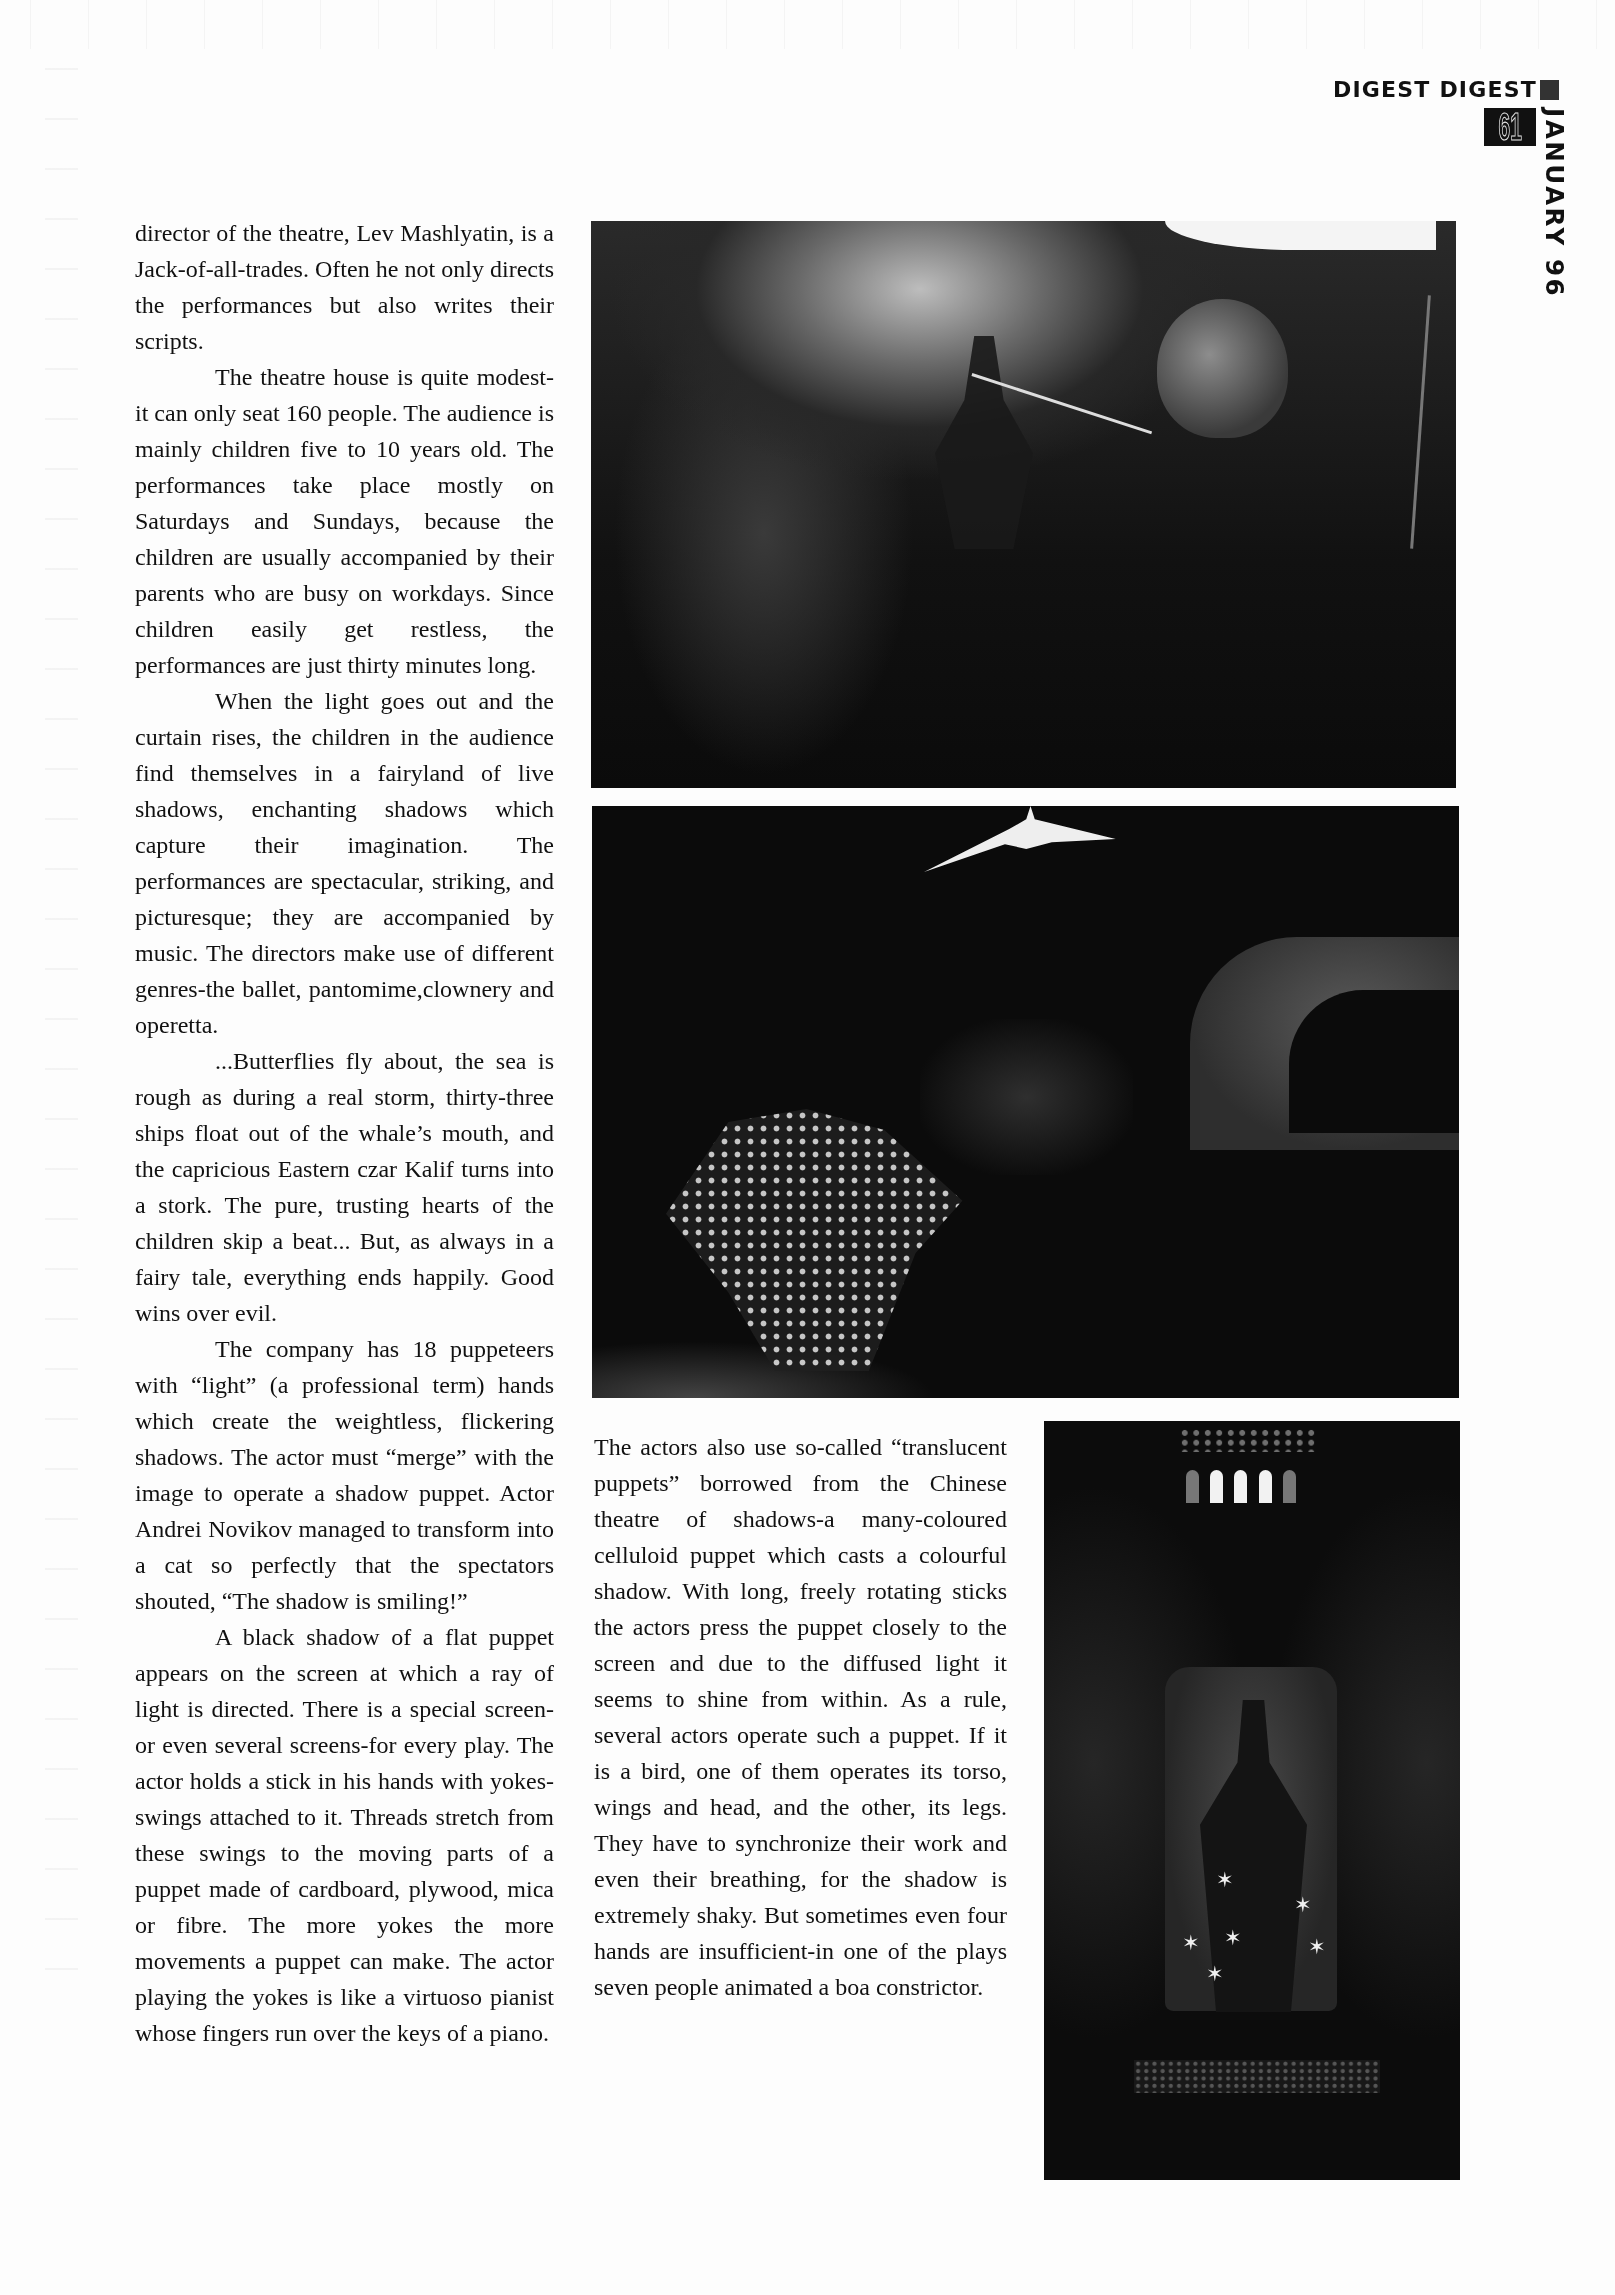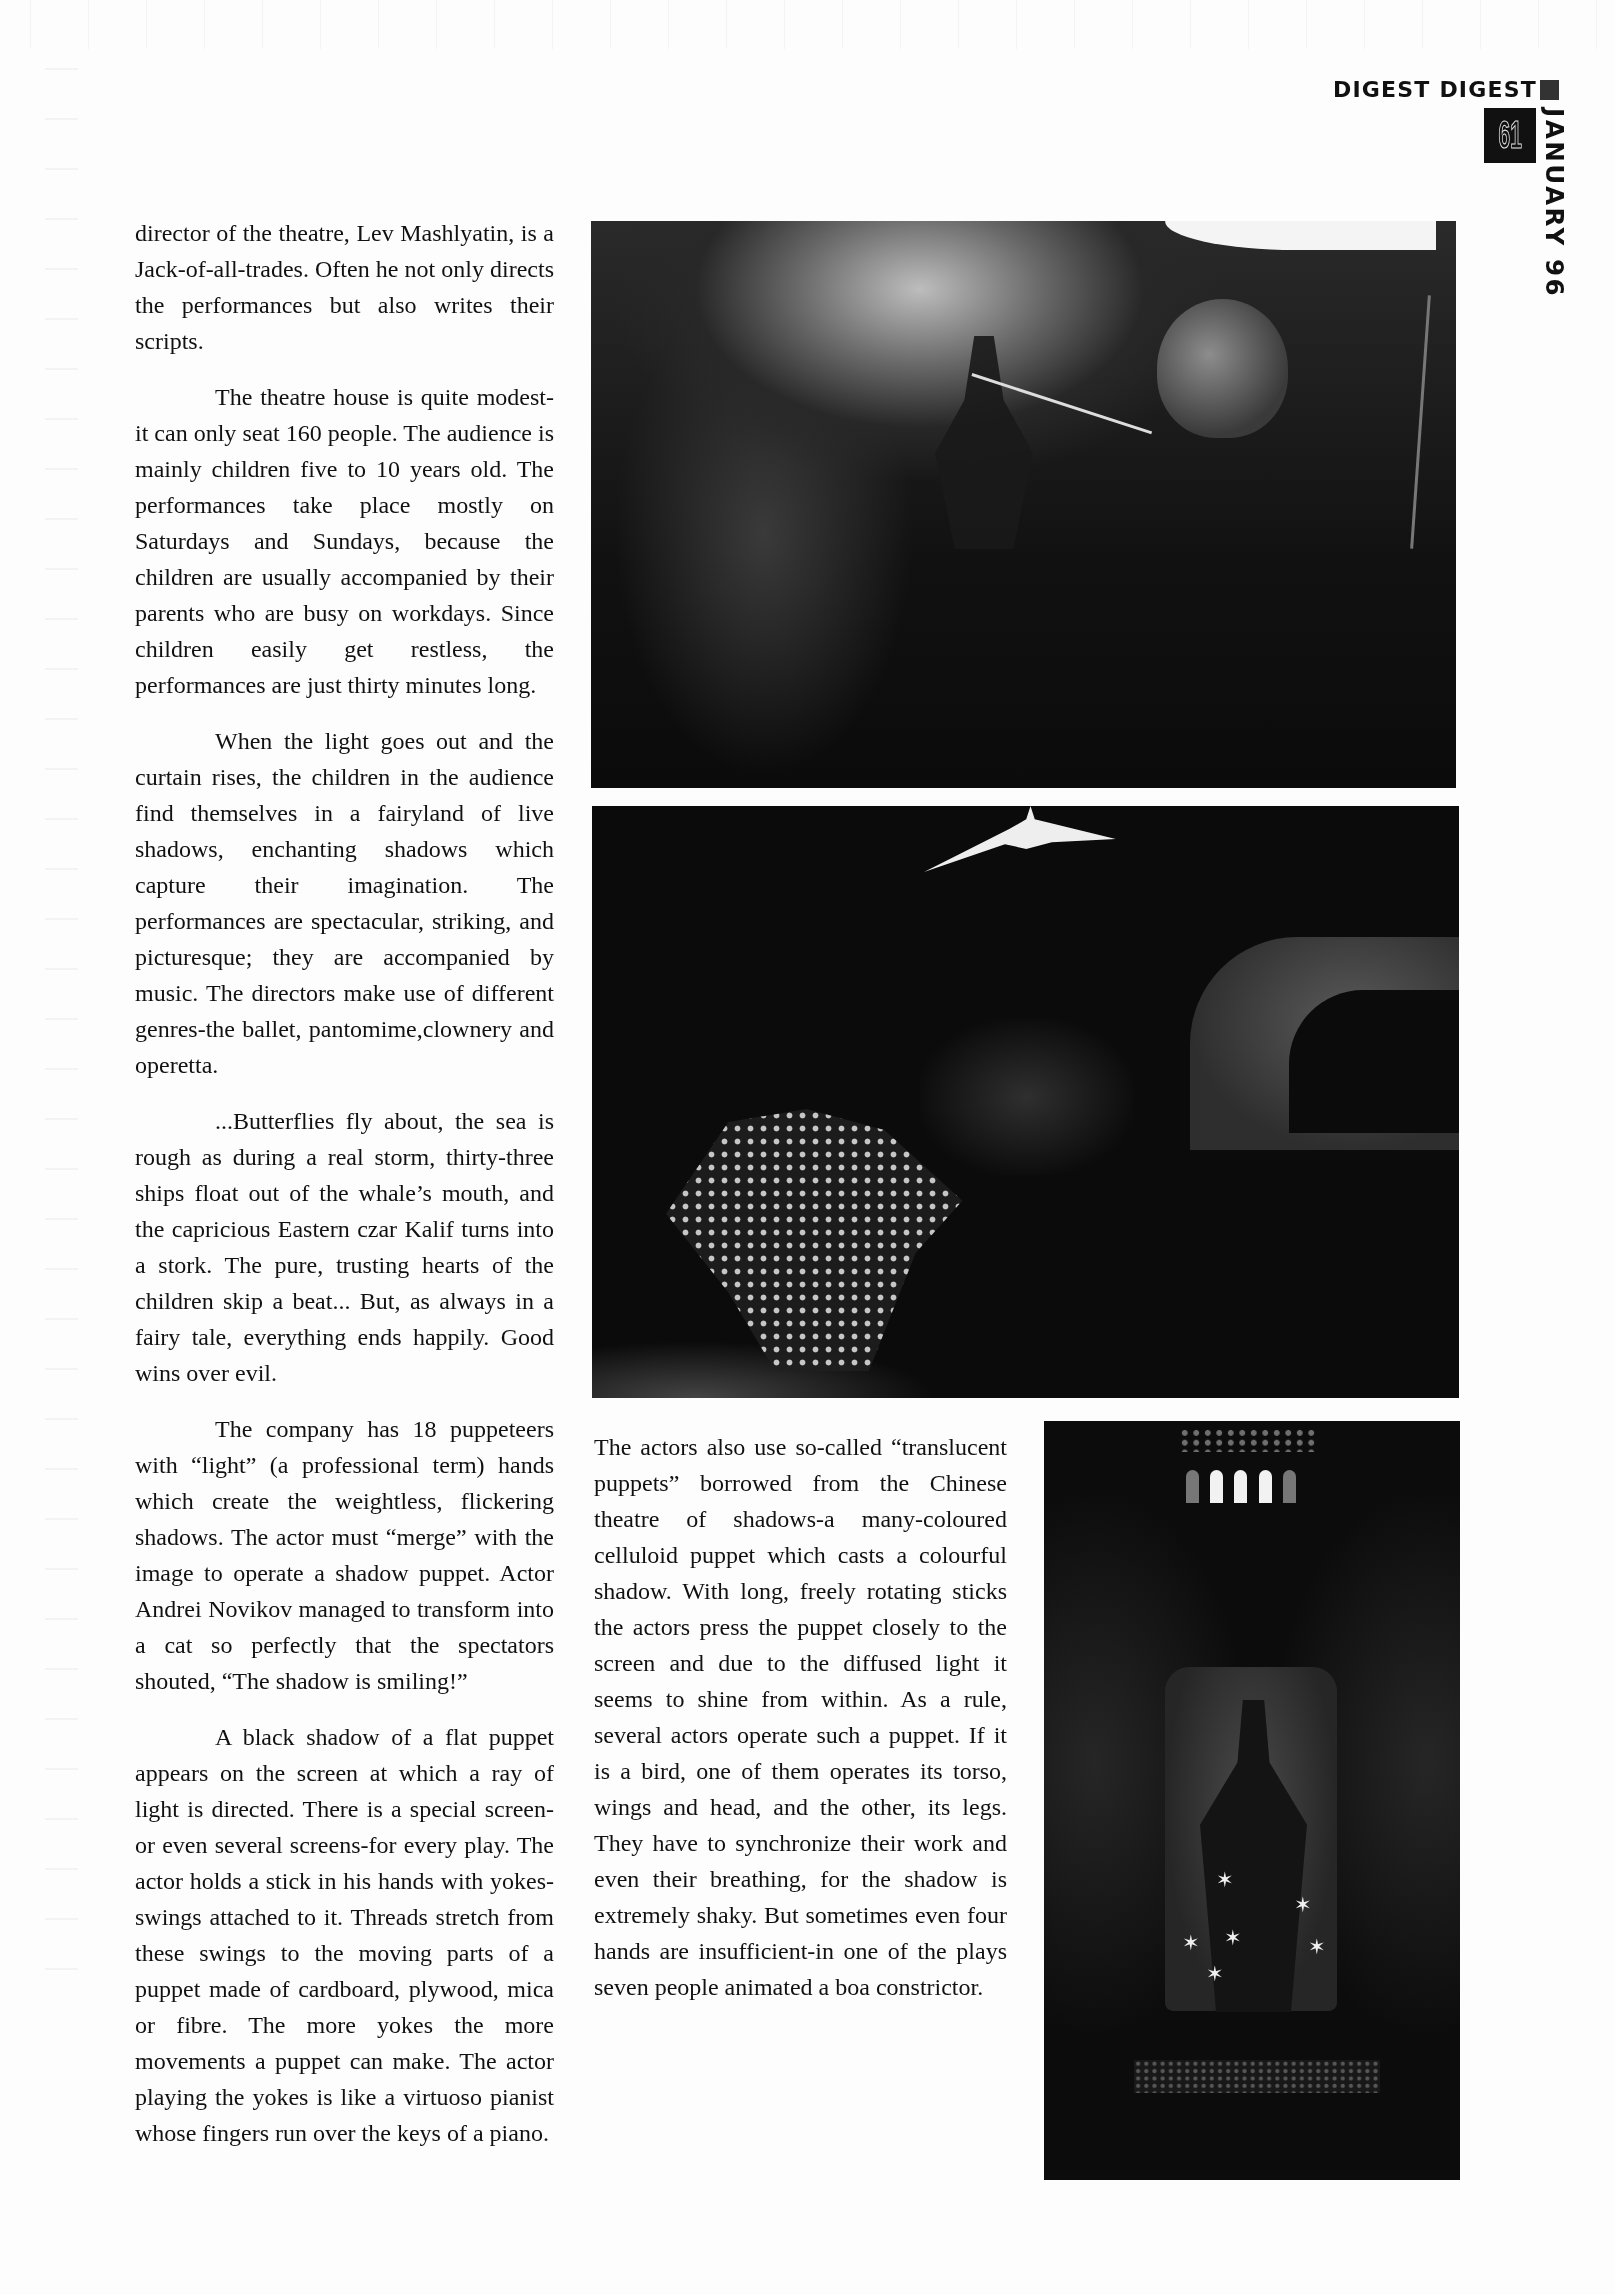--- a/index.html
+++ b/index.html
@@ -52,21 +52,21 @@
       top: 80px;
       width: 19px;
       height: 19.7px;
       background: #333;
     }
     .page-badge {
       position: absolute;
       left: 1484px;
       top: 108px;
       width: 52px;
-      height: 55px;
+      height: 38px;
       background: #111;
       display: flex;
       align-items: center;
       justify-content: center;
     }
     .page-badge span {
       font-family: "Liberation Sans Narrow", "Liberation Sans", sans-serif;
       font-size: 38px;
       font-weight: bold;
       color: #111;
@@ -93,21 +93,20 @@
       line-height: 36px;
       text-align: justify;
       hyphens: none;
     }
     .column p {
       margin: 0;
       text-indent: 0;
     }
     .column p.indent {
       text-indent: 80px;
-      margin-top: 20px;
     }
     .col-left {
       left: 135px;
       top: 215px;
       width: 419px;
     }
     .col-mid {
       left: 594px;
       top: 1429px;
       width: 413px;

